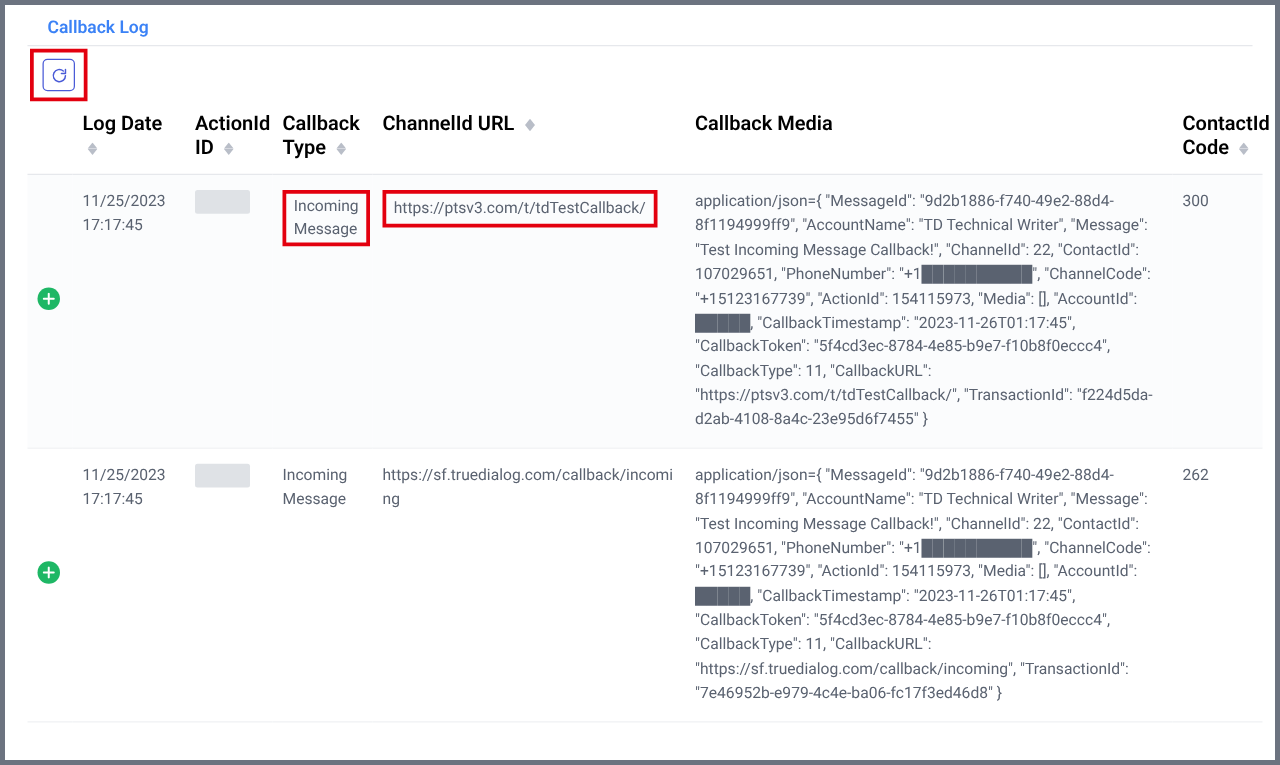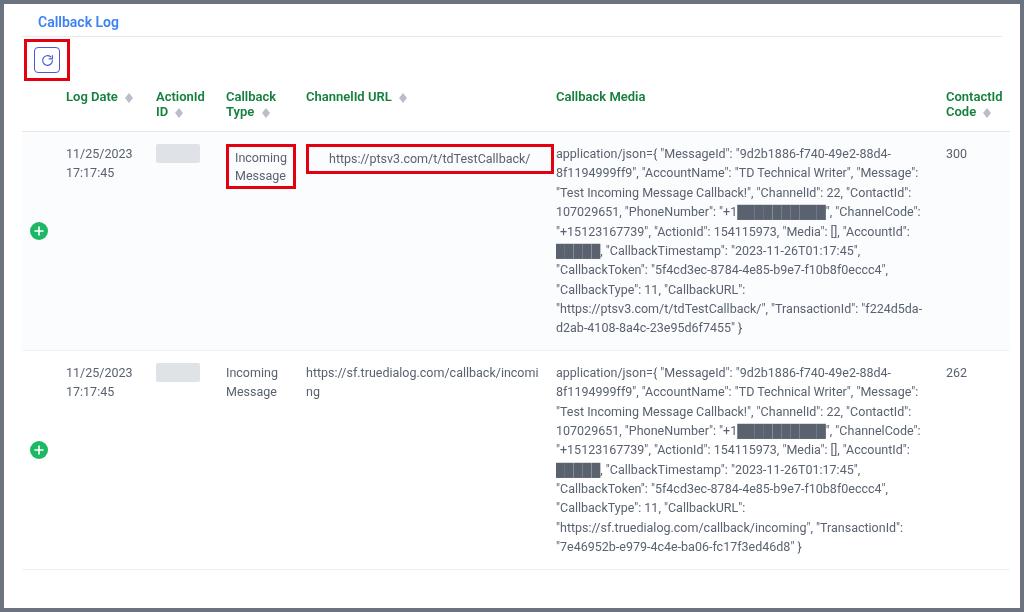--- a/index.html
+++ b/index.html
@@ -58,25 +58,25 @@
   table.log {
     width: 100%;
     border-collapse: collapse;
     table-layout: fixed;
     font-size: 12.5px;
     color: #5a6270;
   }
   thead th {
     text-align: left;
     font-weight: 600;
-    color: #15803d;
+    color: #000000;
     padding: 10px 8px 12px 8px;
     border-bottom: 1px solid #e6e8ec;
     vertical-align: top;
-    font-size: 13px;
+    font-size: 16px;
   }
   .sort-icons {
     display: inline-flex;
     flex-direction: column;
     vertical-align: middle;
     margin-left: 4px;
     gap: 0;
     line-height: 0;
   }
   .sort-icons svg { display: block; }
@@ -113,21 +113,21 @@
     color: transparent;
     border-radius: 2px;
     filter: blur(0.4px);
   }
   .hl-box {
     border: 3px solid #e3000f;
     padding: 2px 6px;
     display: inline-block;
     line-height: 1.4;
   }
-  .hl-box.url { padding: 3px 20px; }
+  .hl-box.url { padding: 3px 6px; }
   .cb-body { font-size: 12.5px; }
 </style>
 </head>
 <body>
 
 <div class="window">
 
   <div class="title-bar">Callback Log</div>
 
   <div class="content-area">

